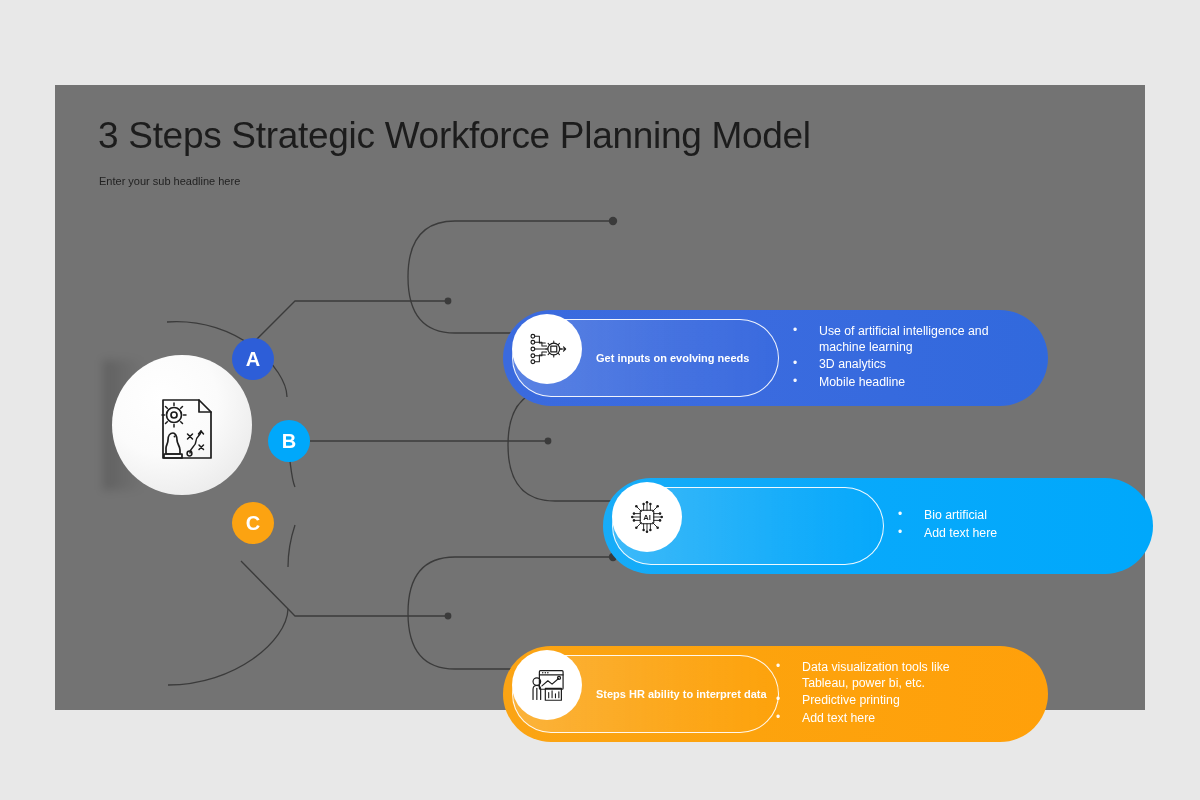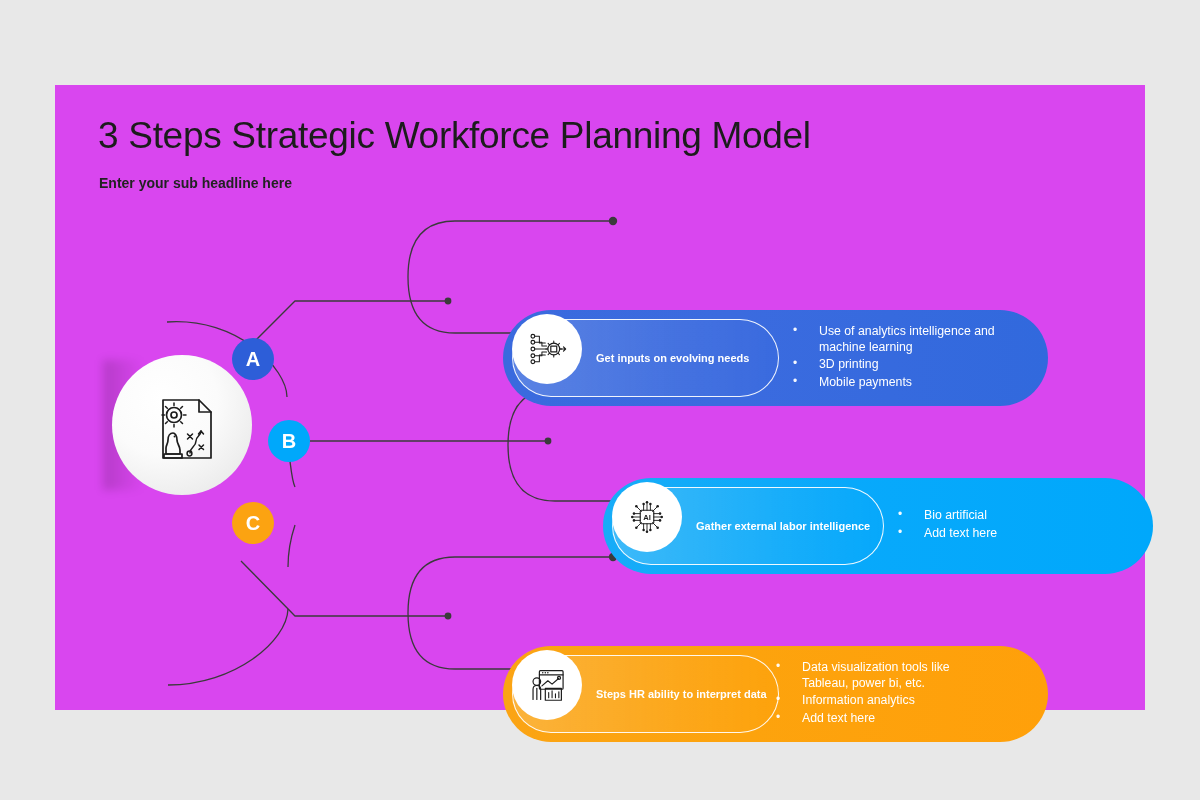--- a/index.html
+++ b/index.html
@@ -6,33 +6,33 @@
   html,body { width:1200px; height:800px; overflow:hidden; }
   body {
     background:#e8e8e8;
     font-family:"Liberation Sans", sans-serif;
     position:relative;
   }
   #slide {
     position:absolute;
     left:55px; top:85px;
     width:1090px; height:625px;
-    background:#d946ef;
+    background:#737373;
     padding-left:39px;
   }
 
   
   #title {
     position:absolute; left:43px; top:30px;
     font-size:37px; font-weight:400; color:#1c1c1c;
     letter-spacing:-0.3px; white-space:nowrap;
   }
   #subtitle {
     position:absolute; left:44px; top:90px;
-    font-size:14px; font-weight:700; color:#222;
+    font-size:11px; font-weight:400; color:#222;
   }
 
   
   #wires { position:absolute; left:0; top:0; width:1090px; height:625px; }
 
   
   #hub {
     position:absolute; left:57px; top:270px;
     width:140px; height:140px; border-radius:50%;
     background:radial-gradient(circle at 36% 32%, #ffffff 0%, #fbfbfb 42%, #ececec 78%, #e2e2e2 100%);
@@ -208,23 +208,23 @@
         </g>
         <circle cx="9.3" cy="11" r="2.2"></circle>
         <circle cx="9.3" cy="18" r="2.2"></circle>
         <circle cx="9.3" cy="26" r="2.2"></circle>
         <circle cx="9.3" cy="34" r="2.2"></circle>
         <circle cx="9.3" cy="41" r="2.2"></circle>
       </svg>
     </div>
     <div class="row-heading">Get inputs on evolving needs</div>
     <ul class="bullets">
-      <li>Use of analytics intelligence  and machine learning</li>
-      <li>3D printing</li>
-      <li>Mobile payments</li>
+      <li>Use of artificial intelligence  and machine learning</li>
+      <li>3D analytics</li>
+      <li>Mobile headline</li>
     </ul>
   </div>
 
   <div class="row" id="row-2">
     <div class="pill"></div>
     <div class="inner-pill"></div>
     <div class="icon-circle">
       <svg viewBox="0 0 52 52" width="44" height="44" fill="none" stroke="#1c1c1c" stroke-width="1.3" stroke-linecap="round" stroke-linejoin="round">
         <rect x="18" y="18" width="16" height="16" rx="1.5"></rect>
         <text x="26" y="29.4" font-family="'Liberation Sans',sans-serif" font-size="9" font-weight="700" fill="#1c1c1c" stroke="none" text-anchor="middle">AI</text>
@@ -248,21 +248,20 @@
           <circle cx="41.4" cy="22" r="1.5"></circle>
             <circle cx="43.4" cy="26" r="1.5"></circle>
             <circle cx="41.4" cy="30" r="1.5"></circle>
           <circle cx="13.4" cy="13.4" r="1.5"></circle>
             <circle cx="38.6" cy="13.4" r="1.5"></circle>
           <circle cx="13.4" cy="38.6" r="1.5"></circle>
             <circle cx="38.6" cy="38.6" r="1.5"></circle>
         </g>
       </svg>
     </div>
-    <div class="row-heading">Gather external labor intelligence</div>
     <ul class="bullets">
       <li>Bio artificial</li>
       <li>Add text here</li>
     </ul>
   </div>
 
   <div class="row" id="row-3">
     <div class="pill"></div>
     <div class="inner-pill"></div>
     <div class="icon-circle">
@@ -281,18 +280,18 @@
         <path d="M14 30 V43"></path>
         <rect x="24" y="30" width="19" height="14"></rect>
         <g stroke-width="1.3">
           <path d="M28 41 V35 M32 41 V33 M36 41 V36.5 M40 41 V34"></path>
         </g>
       </svg>
     </div>
     <div class="row-heading">Steps HR ability to interpret data</div>
     <ul class="bullets">
       <li>Data visualization tools like Tableau, power bi, etc.</li>
-      <li>Information  analytics</li>
+      <li>Predictive  printing</li>
       <li>Add text here</li>
     </ul>
   </div>
 
 </div>
 
 </body></html>

